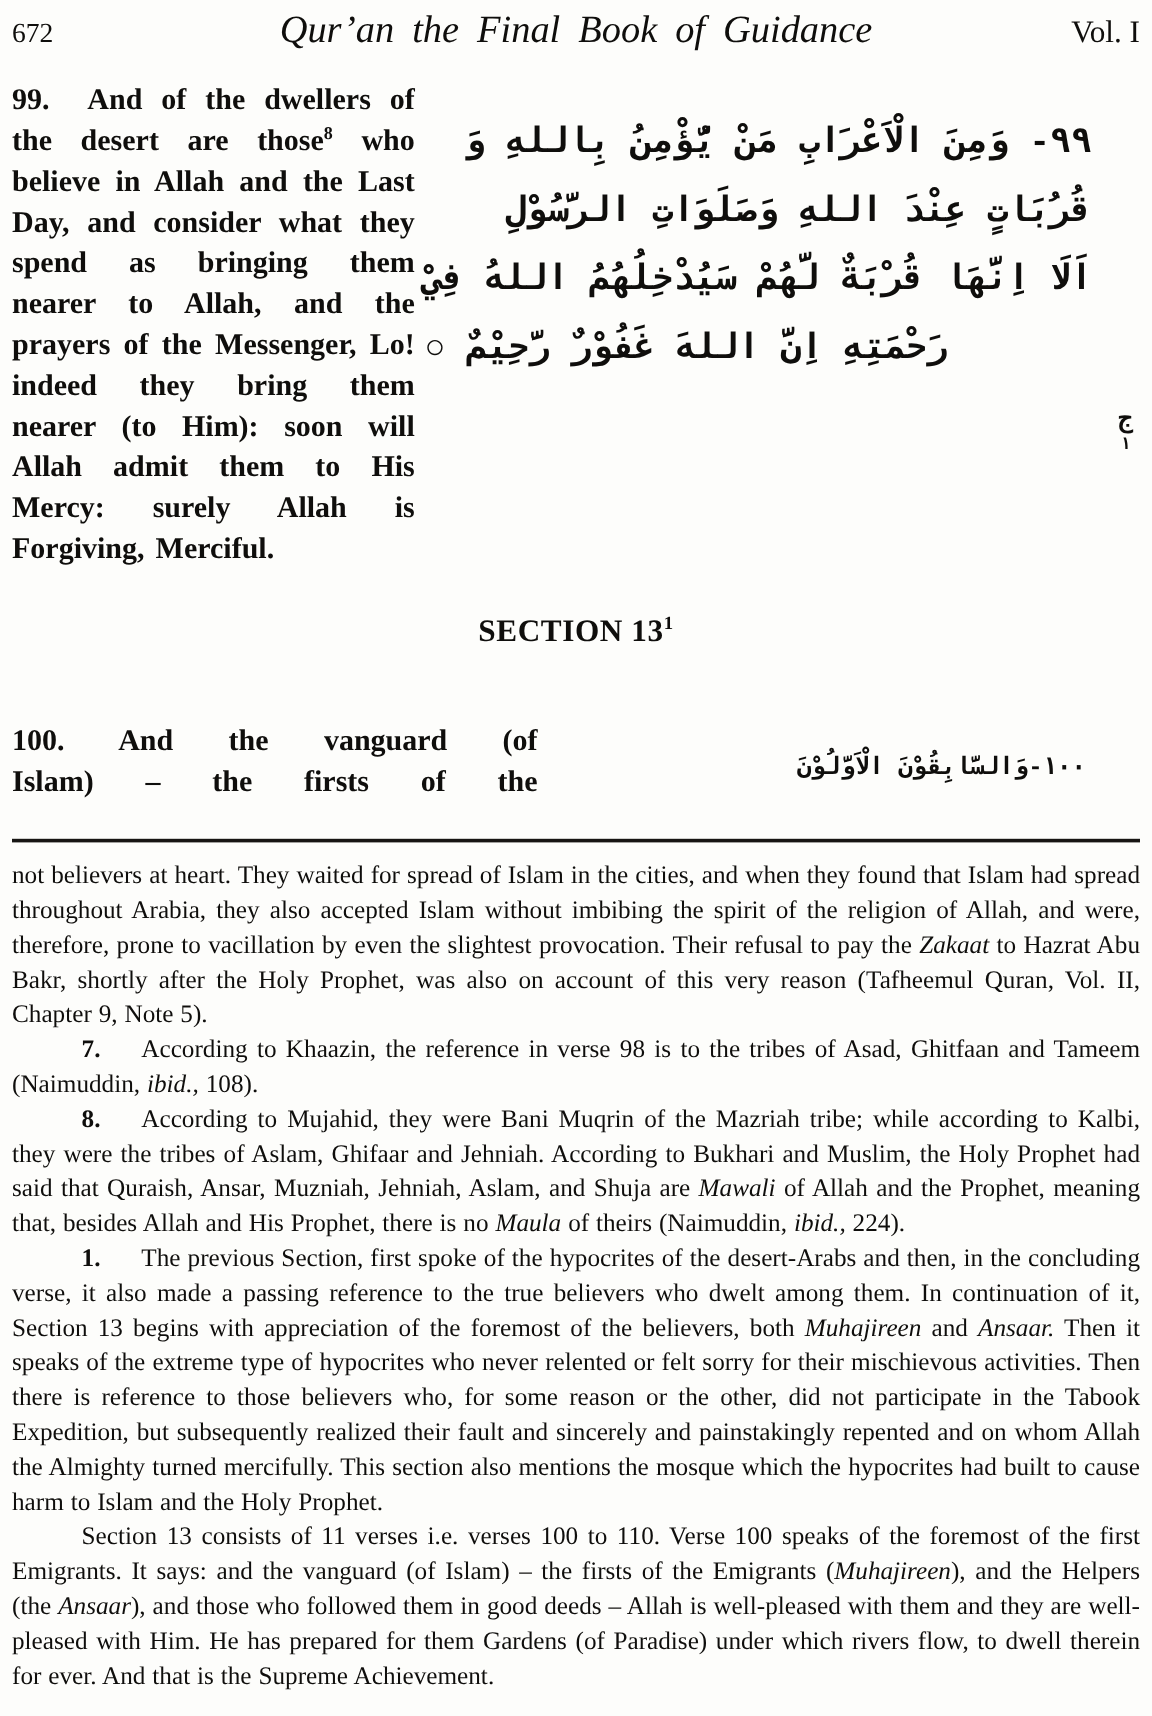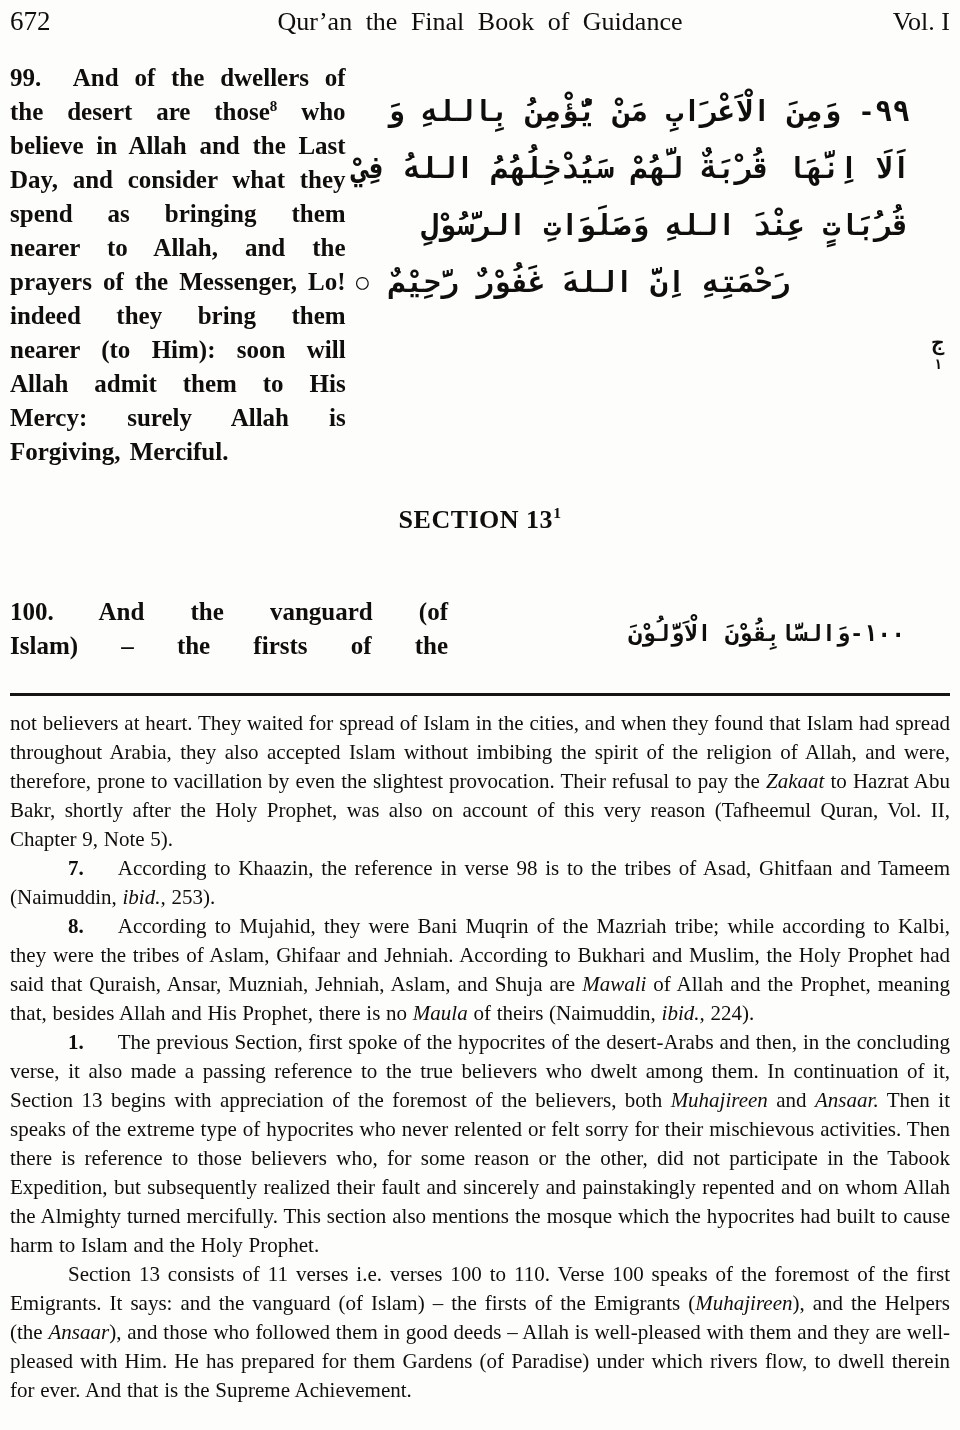--- a/index.html
+++ b/index.html
@@ -7,22 +7,22 @@
   body {
     background:#fdfdfb;
     color:#0f0e0c;
     font-family:"Liberation Serif", serif;
     overflow:hidden;
   }
   .page { padding:6px 10px 0 10px; position:relative; }
 
   
   .header { display:flex; align-items:baseline; font-size:26px; }
-  .header .pageno { width:150px; font-size:27px; }
-  .header .title  { flex:1; text-align:center; font-size:26px; word-spacing:7px; }
+  .header .pageno { width:150px; font-size:23px; }
+  .header .title  { flex:1; text-align:center; font-style:italic; font-size:32px; word-spacing:7px; }
   .header .vol    { width:150px; text-align:right; font-size:26px; }
 
   
   .verse-row { display:flex; align-items:flex-start; }
   .verse99 { margin-top:24px;justify-content:flex-end; }
   .v-en {
     width:452px;
     font-weight:bold;
     font-size:25px;
     line-height:34px;
@@ -56,21 +56,21 @@
     text-align:center;
     font-size:26px;
     font-weight:bold;
     letter-spacing:0.5px;
   }
 
   
   .verse100 { margin-top:60px; }
   .v100-en { width:438px; }
   .v100-en .jline { text-align:justify; text-align-last:justify; }
-  .v100-ar { padding:10px 45px 0 6px; line-height:60px; font-size:23px; }
+  .v100-ar { padding:10px 45px 0 6px; line-height:60px; font-size:20px; }
 
   
   .rule { height:3px; background:#171513; margin:28px 0 13px 0; }
 
   
   .fnotes {
     font-size:21px;
     line-height:29px;
     text-align:justify;
     word-spacing:0.5px;
@@ -88,22 +88,22 @@
   <header class="header">
     <span class="pageno">672</span>
     <span class="title">Qur’an the Final Book of Guidance</span>
     <span class="vol">Vol. I</span>
   </header>
 
   <section class="verse-row verse99">
     <div class="v-en"><span>99.&nbsp;&nbsp;And of the dwellers of the desert are those</span><sup>8</sup><span> who believe in Allah and the Last Day, and consider what they spend as bringing them nearer to Allah, and the prayers of the Messenger, Lo! indeed they bring them nearer (to Him): soon will Allah admit them to His Mercy: surely Allah is Forgiving, Merciful.</span></div>
     <div class="v-ar">
       <div class="ar-line">٩٩- وَمِنَ الْاَعْرَابِ مَنْ يُّؤْمِنُ بِاللهِ وَ</div>
+      <div class="ar-line">قُرُبَاتٍ عِنْدَ اللهِ وَصَلَوَاتِ الرَّسُوْلِ</div>
       <div class="ar-line">اَلَا اِنَّهَا قُرْبَةٌ لَّهُمْ سَيُدْخِلُهُمُ اللهُ فِيْ</div>
-      <div class="ar-line">قُرُبَاتٍ عِنْدَ اللهِ وَصَلَوَاتِ الرَّسُوْلِ</div>
       <div class="ar-line indent-line">رَحْمَتِهِ اِنَّ اللهَ غَفُوْرٌ رَّحِيْمٌ ○</div>
       <div class="ruku">
         <div>ج</div>
         <div class="ruku-num">١</div>
       </div>
     </div>
   </section>
 
   <h2 class="section-heading"><span>SECTION 13</span><sup>1</sup></h2>
 
@@ -112,19 +112,19 @@
       <div class="jline">100. And the vanguard (of</div>
       <div class="jline">Islam) – the firsts of the</div>
     </div>
     <div class="v-ar v100-ar">١٠٠-وَالسَّابِقُوْنَ الْاَوَّلُوْنَ</div>
   </section>
 
   <div class="rule"></div>
 
   <section class="fnotes">
     <p><span>not believers at heart. They waited for spread of Islam in the cities, and when they found that Islam had spread throughout Arabia, they also accepted Islam without imbibing the spirit of the religion of Allah, and were, therefore, prone to vacillation by even the slightest provocation. Their refusal to pay the </span><i>Zakaat</i><span> to Hazrat Abu Bakr, shortly after the Holy Prophet, was also on account of this very reason (Tafheemul Quran, Vol. II, Chapter 9, Note 5).</span></p>
-    <p class="ind"><b>7.</b><span>According to Khaazin, the reference in verse 98 is to the tribes of Asad, Ghitfaan and Tameem (Naimuddin, </span><i>ibid.,</i><span> 253).</span></p>
+    <p class="ind"><b>7.</b><span>According to Khaazin, the reference in verse 98 is to the tribes of Asad, Ghitfaan and Tameem (Naimuddin, </span><i>ibid.,</i><span> 108).</span></p>
     <p class="ind"><b>8.</b><span>According to Mujahid, they were Bani Muqrin of the Mazriah tribe; while according to Kalbi, they were the tribes of Aslam, Ghifaar and Jehniah. According to Bukhari and Muslim, the Holy Prophet had said that Quraish, Ansar, Muzniah, Jehniah, Aslam, and Shuja are </span><i>Mawali</i><span> of Allah and the Prophet, meaning that, besides Allah and His Prophet, there is no </span><i>Maula</i><span> of theirs (Naimuddin, </span><i>ibid.,</i><span> 224).</span></p>
     <p class="ind"><b>1.</b><span>The previous Section, first spoke of the hypocrites of the desert-Arabs and then, in the concluding verse, it also made a passing reference to the true believers who dwelt among them. In continuation of it, Section 13 begins with appreciation of the foremost of the believers, both </span><i>Muhajireen</i><span> and </span><i>Ansaar.</i><span> Then it speaks of the extreme type of hypocrites who never relented or felt sorry for their mischievous activities. Then there is reference to those believers who, for some reason or the other, did not participate in the Tabook Expedition, but subsequently realized their fault and sincerely and painstakingly repented and on whom Allah the Almighty turned mercifully. This section also mentions the mosque which the hypocrites had built to cause harm to Islam and the Holy Prophet.</span></p>
     <p class="ind"><span>Section 13 consists of 11 verses i.e. verses 100 to 110. Verse 100 speaks of the foremost of the first Emigrants. It says: and the vanguard (of Islam) – the firsts of the Emigrants (</span><i>Muhajireen</i><span>), and the Helpers (the </span><i>Ansaar</i><span>), and those who followed them in good deeds – Allah is well-pleased with them and they are well-pleased with Him. He has prepared for them Gardens (of Paradise) under which rivers flow, to dwell therein for ever. And that is the Supreme Achievement.</span></p>
   </section>
 
 </div>
 
 </body></html>

